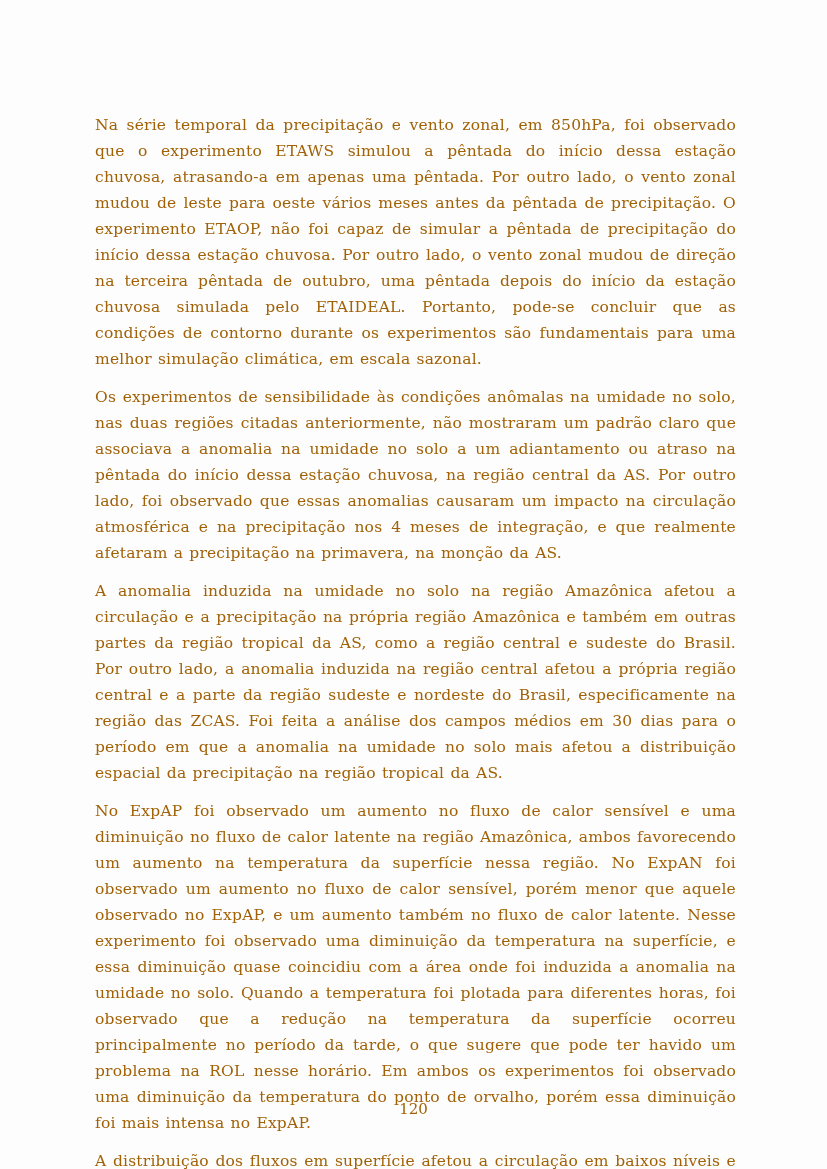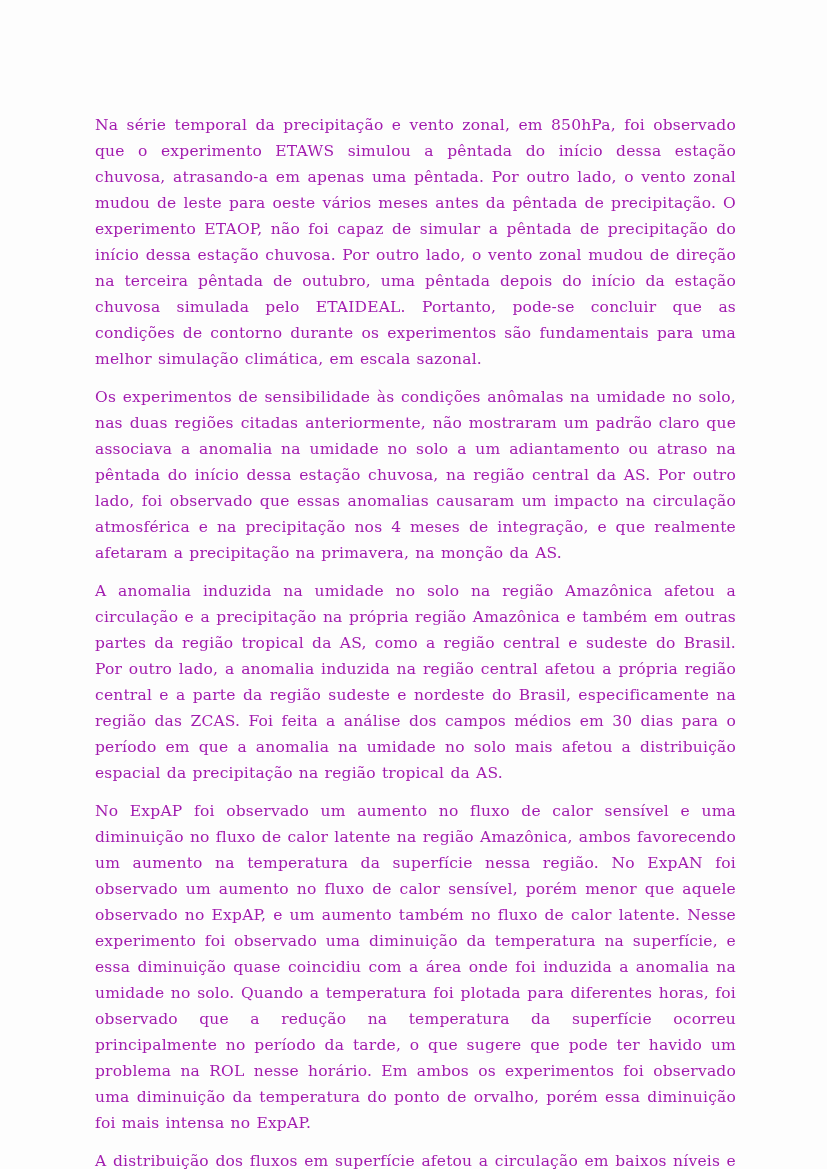--- a/index.html
+++ b/index.html
@@ -6,21 +6,21 @@
     margin: 0;
     padding: 0;
     background: #ffffff;
   }
   .page {
     position: relative;
     width: 827px;
     height: 1169px;
     background: #fdfdfd;
     font-family: "DejaVu Serif", "Liberation Serif", serif;
-    color: #a21caf;
+    color: #a16207;
     overflow: hidden;
     box-sizing: border-box;
   }
   .text-block {
     position: absolute;
     left: 95px;
     top: 112px;
     width: 641px;
   }
   .text-block p {
@@ -46,13 +46,14 @@
 <body>
 
 <div class="page" lang="pt-BR">
   <div class="text-block">
     <p>Na série temporal da precipitação e vento zonal, em 850hPa, foi observado que o experimento ETAWS simulou a pêntada do início dessa estação chuvosa, atrasando-a em apenas uma pêntada. Por outro lado, o vento zonal mudou de leste para oeste vários meses antes da pêntada de precipitação. O experimento ETAOP, não foi capaz de simular a pêntada de precipitação do início dessa estação chuvosa. Por outro lado, o vento zonal mudou de direção na terceira pêntada de outubro, uma pêntada depois do início da estação chuvosa simulada pelo ETAIDEAL. Portanto, pode-se concluir que as condições de contorno durante os experimentos são fundamentais para uma melhor simulação climática, em escala sazonal.</p>
     <p>Os experimentos de sensibilidade às condições anômalas na umidade no solo, nas duas regiões citadas anteriormente, não mostraram um padrão claro que associava a anomalia na umidade no solo a um adiantamento ou atraso na pêntada do início dessa estação chuvosa, na região central da AS. Por outro lado, foi observado que essas anomalias causaram um impacto na circulação atmosférica e na precipitação nos 4 meses de integração, e que realmente afetaram a precipitação na primavera, na monção da AS.</p>
     <p>A anomalia induzida na umidade no solo na região Amazônica afetou a circulação e a precipitação na própria região Amazônica e também em outras partes da região tropical da AS, como a região central e sudeste do Brasil. Por outro lado, a anomalia induzida na região central afetou a própria região central e a parte da região sudeste e nordeste do Brasil, especificamente na região das ZCAS. Foi feita a análise dos campos médios em 30 dias para o período em que a anomalia na umidade no solo mais afetou a distribuição espacial da precipitação na região tropical da AS.</p>
     <p>No ExpAP foi observado um aumento no fluxo de calor sensível e uma diminuição no fluxo de calor latente na região Amazônica, ambos favorecendo um aumento na temperatura da superfície nessa região. No ExpAN foi observado um aumento no fluxo de calor sensível, porém menor que aquele observado no ExpAP, e um aumento também no fluxo de calor latente. Nesse experimento foi observado uma diminuição da temperatura na superfície, e essa diminuição quase coincidiu com a área onde foi induzida a anomalia na umidade no solo. Quando a temperatura foi plotada para diferentes horas, foi observado que a redução na temperatura da superfície ocorreu principalmente no período da tarde, o que sugere que pode ter havido um problema na ROL nesse horário. Em ambos os experimentos foi observado uma diminuição da temperatura do ponto de orvalho, porém essa diminuição foi mais intensa no ExpAP.</p>
     <p>A distribuição dos fluxos em superfície afetou a circulação em baixos níveis e a instabilidade atmosférica na região tropical da AS. Primeiramente, foi observado que o ExpAN</p>
   </div>
+  <div class="page-number">120</div>
 </div>
 
 </body></html>

